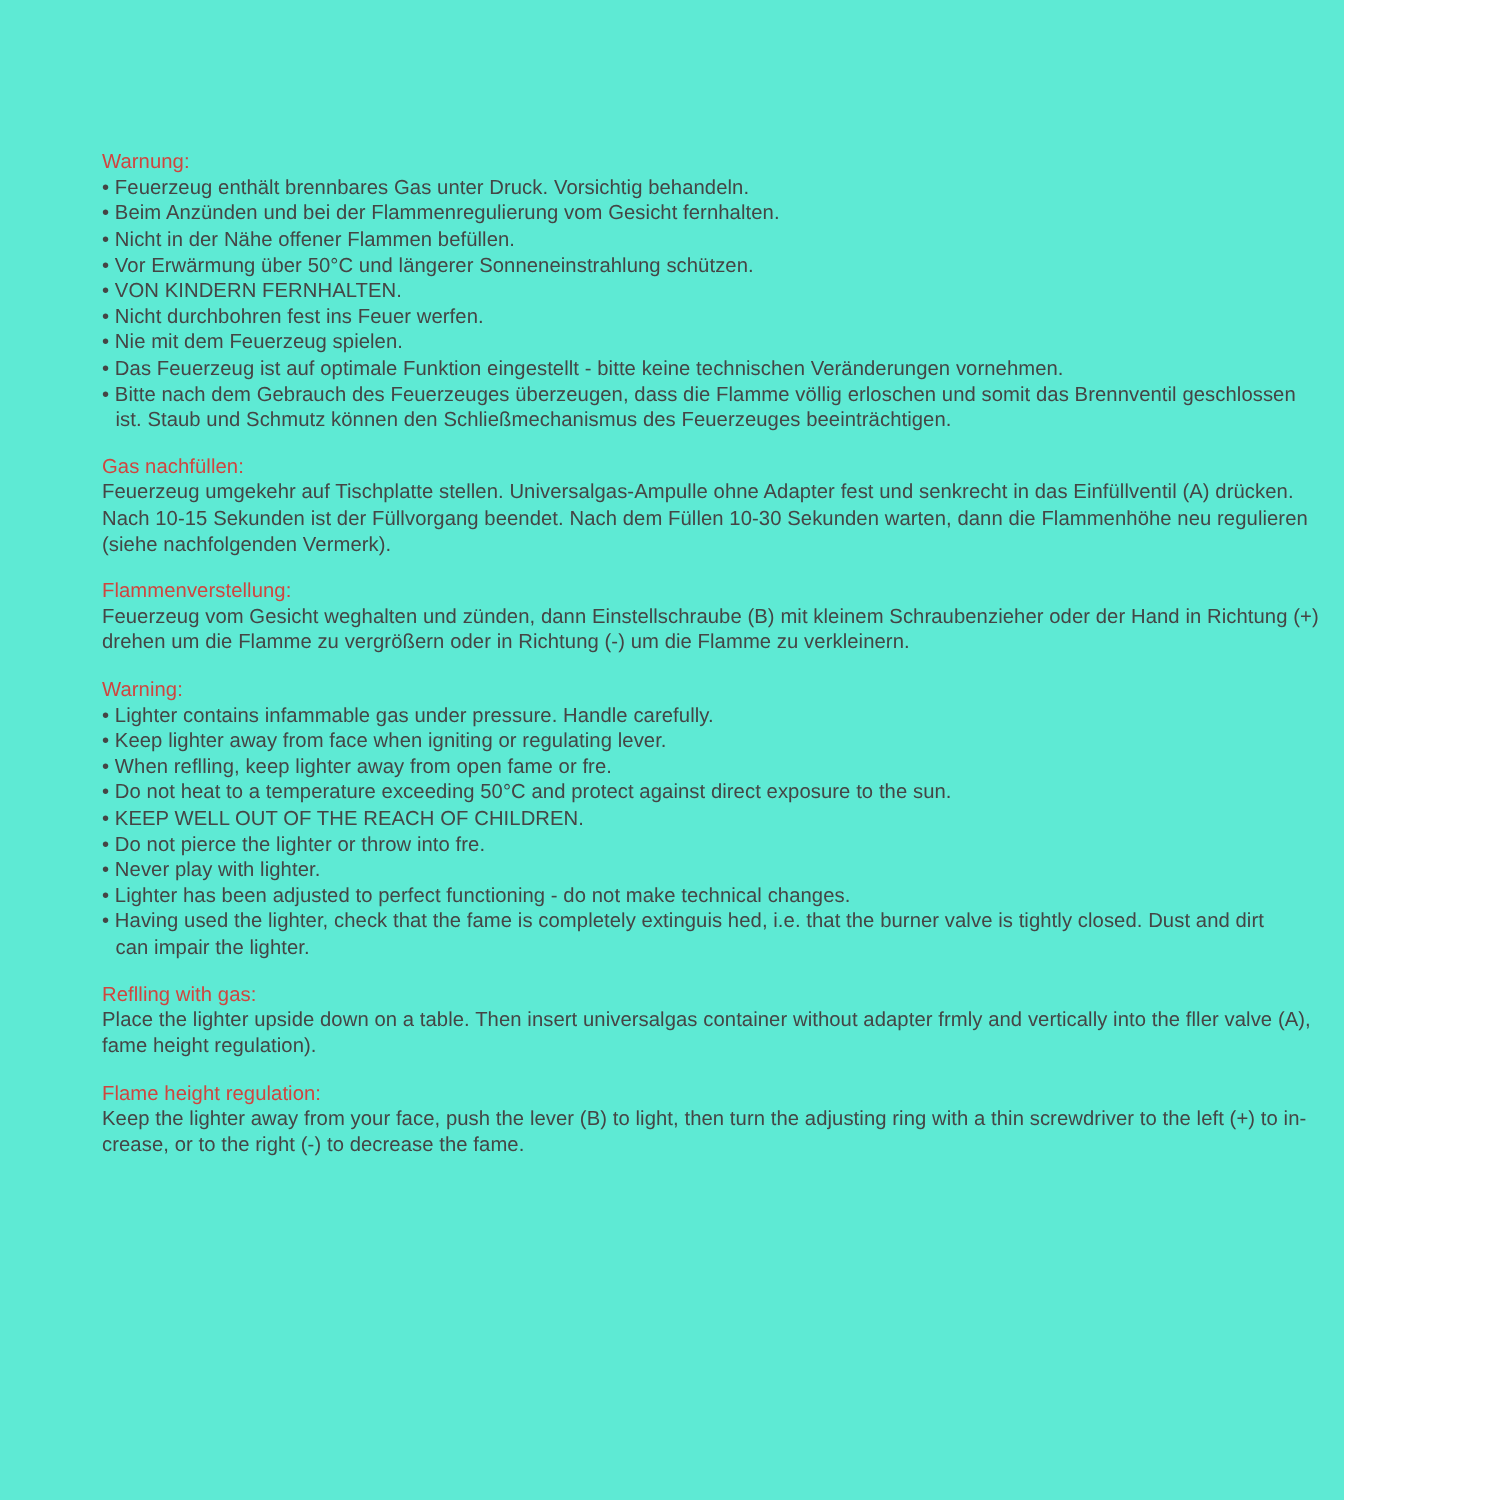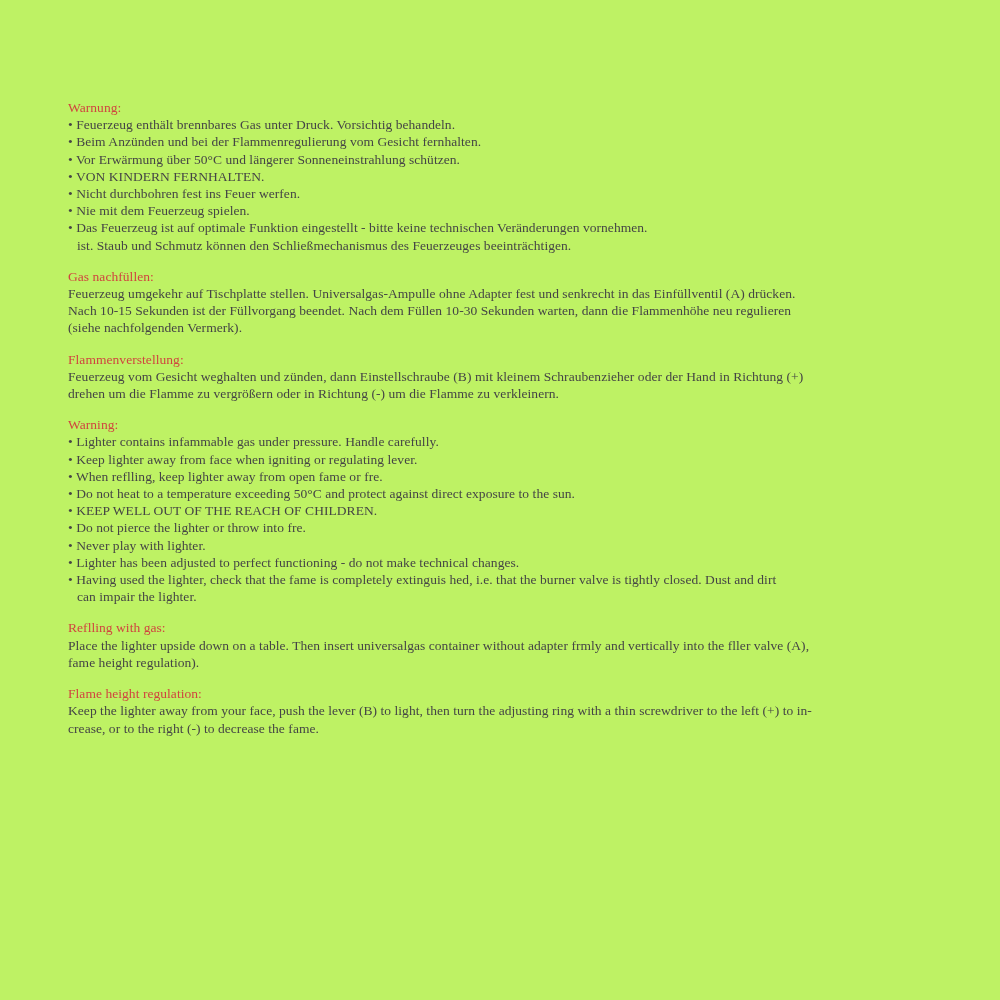--- a/index.html
+++ b/index.html
@@ -1,22 +1,22 @@
 <!DOCTYPE html>
 <html><head>
 <meta charset="utf-8">
 <style>
   html, body { margin: 0; padding: 0; background: #ffffff; }
   .page {
     position: relative;
-    width: 1000px;
+    width: 896px;
     height: 1000px;
-    background: #bef264;
+    background: #5eead4;
     overflow: hidden;
-    font-family: Liberation Serif, serif;
+    font-family: Liberation Sans, sans-serif;
   }
   .content {
     position: absolute;
     left: 68px;
     top: 99px;
     width: 880px;
     color: #454545;
     font-size: 13.5px;
     line-height: 17.2px;
     letter-spacing: 0.05px;
@@ -29,25 +29,27 @@
 </head>
 <body>
 
 <div class="page">
   <div class="content">
 
     <div class="section">
       <div class="heading">Warnung:</div>
       <div class="line">• Feuerzeug enthält brennbares Gas unter Druck. Vorsichtig behandeln.</div>
       <div class="line">• Beim Anzünden und bei der Flammenregulierung vom Gesicht fernhalten.</div>
+      <div class="line">• Nicht in der Nähe offener Flammen befüllen.</div>
       <div class="line">• Vor Erwärmung über 50°C und längerer Sonneneinstrahlung schützen.</div>
       <div class="line">• VON KINDERN FERNHALTEN.</div>
       <div class="line">• Nicht durchbohren fest ins Feuer werfen.</div>
       <div class="line">• Nie mit dem Feuerzeug spielen.</div>
       <div class="line">• Das Feuerzeug ist auf optimale Funktion eingestellt - bitte keine technischen Veränderungen vornehmen.</div>
+      <div class="line">• Bitte nach dem Gebrauch des Feuerzeuges überzeugen, dass die Flamme völlig erloschen und somit das Brennventil geschlossen</div>
       <div class="line cont">ist. Staub und Schmutz können den Schließmechanismus des Feuerzeuges beeinträchtigen.</div>
     </div>
 
     <div class="section">
       <div class="heading">Gas nachfüllen:</div>
       <div class="line">Feuerzeug umgekehr auf Tischplatte stellen. Universalgas-Ampulle ohne Adapter fest und senkrecht in das Einfüllventil (A) drücken.</div>
       <div class="line">Nach 10-15 Sekunden ist der Füllvorgang beendet. Nach dem Füllen 10-30 Sekunden warten, dann die Flammenhöhe neu regulieren</div>
       <div class="line">(siehe nachfolgenden Vermerk).</div>
     </div>
 

